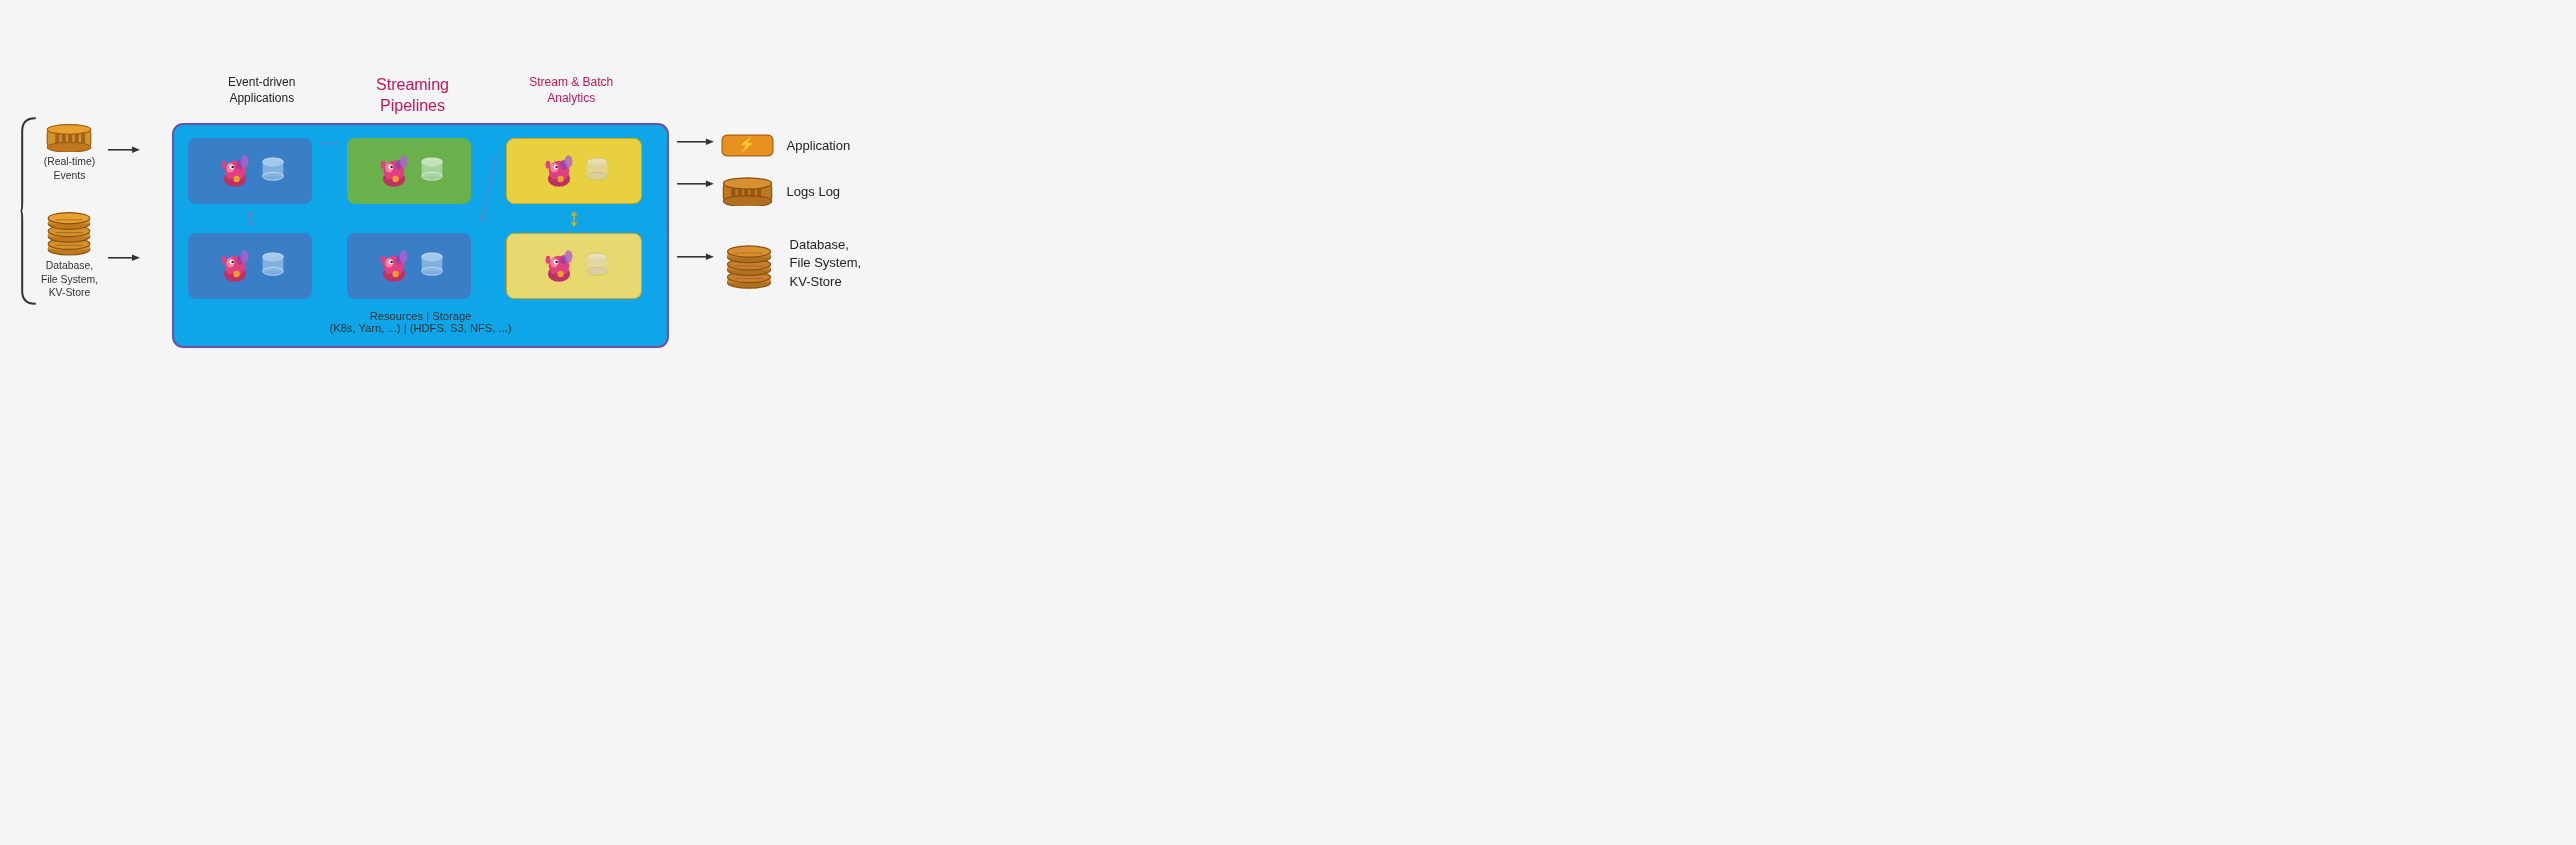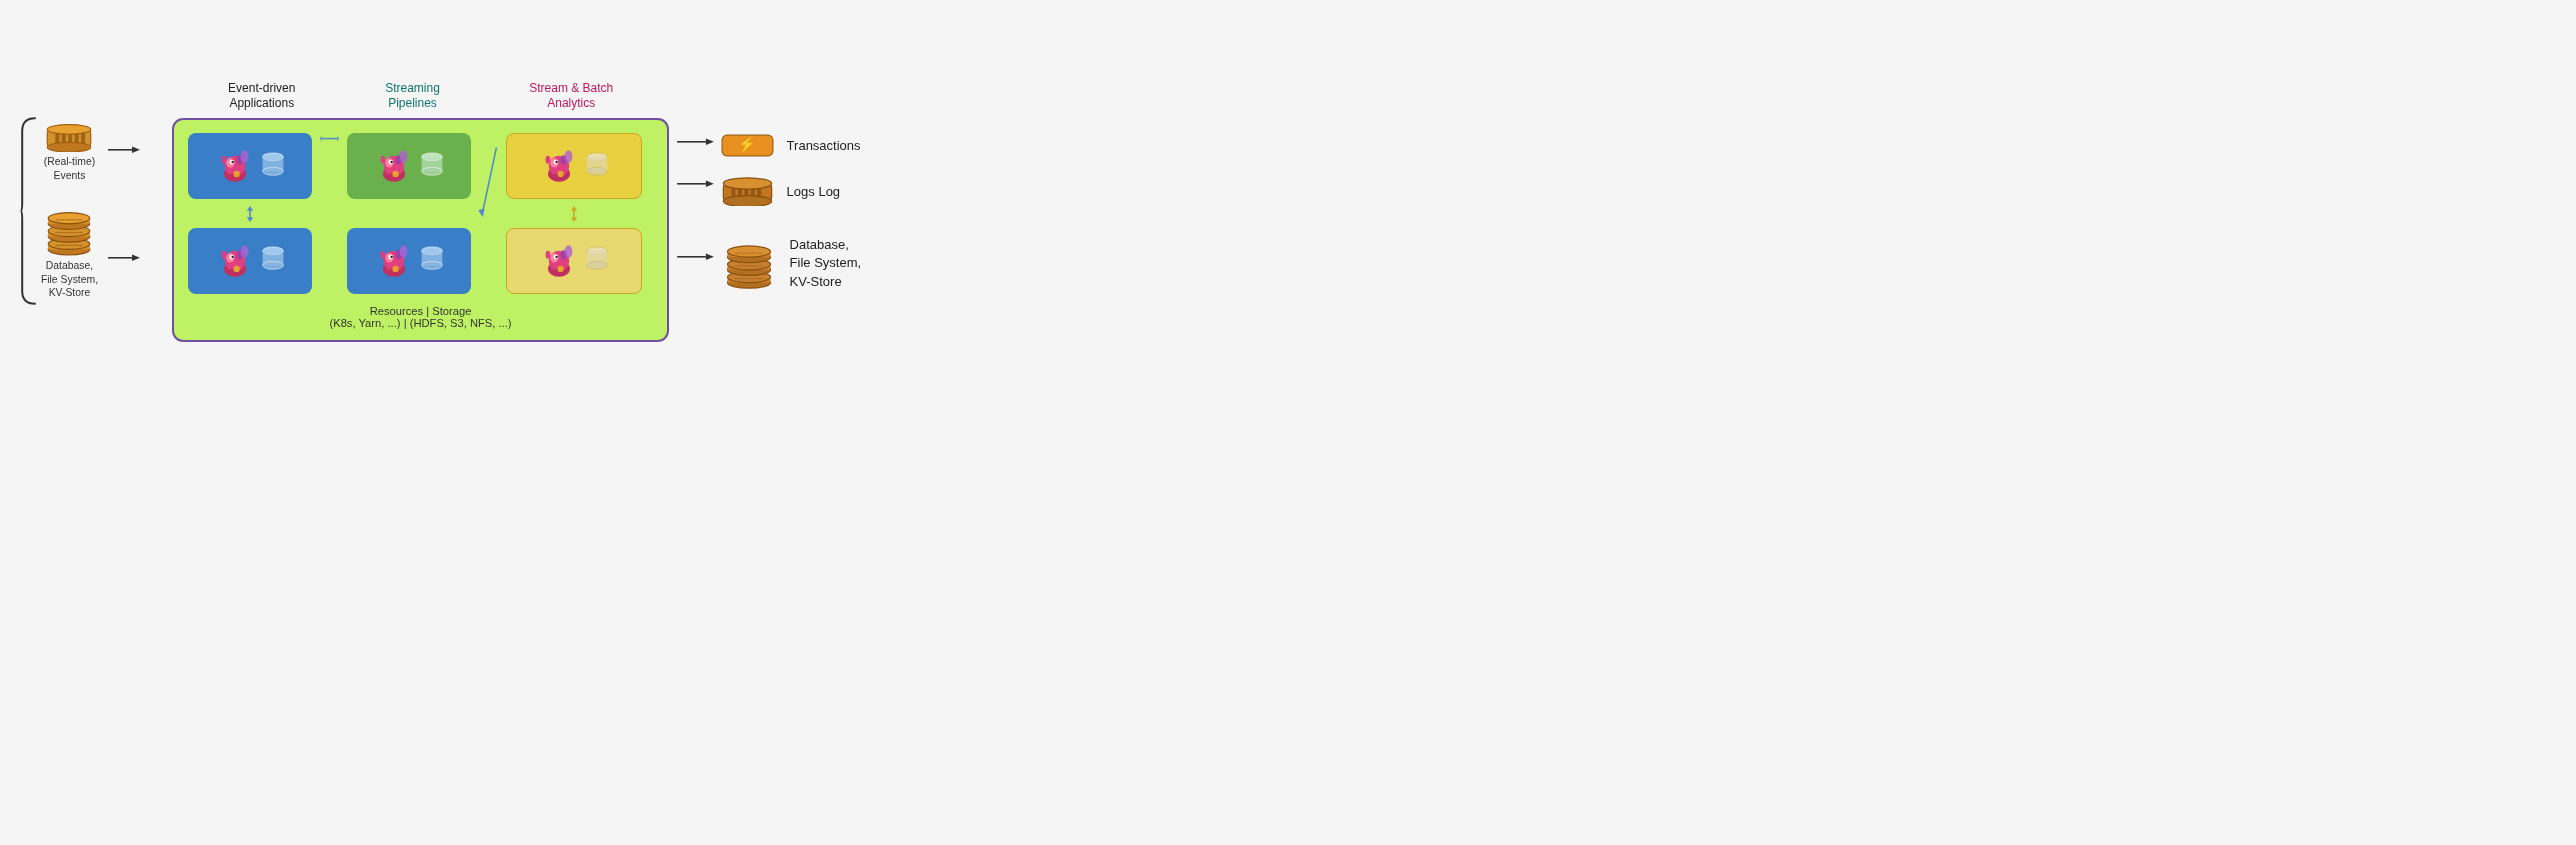--- a/index.html
+++ b/index.html
@@ -42,21 +42,21 @@
       top: -3.2px;
       border-left: 6.4px solid #333;
       border-top: 4px solid transparent;
       border-bottom: 4px solid transparent;
     }
 
     
     .main-box {
       border: 2px solid #7050a0;
       border-radius: 11.2px;
-      background: #bef264;
+      background: #0ea5e9;
       padding: 13px 14.4px 11.2px 14.4px;
       display: flex;
       flex-direction: column;
       gap: 6.4px;
       min-width: 497px;
     }
     .cell {
       border-radius: 8px;
       display: flex;
       align-items: center;
@@ -149,21 +149,21 @@
         <line x1="0" y1="6" x2="30" y2="6" stroke="#333" stroke-width="2"></line>
         <polygon points="30,2 40,6 30,10" fill="#333"></polygon>
       </svg>
     </div>
   </div>
 
   <div style="display:flex; flex-direction:column; padding-left:26px;">
 
     <div style="display:flex; gap:0; width:497px; justify-content:space-around; margin-bottom:6.4px; padding: 0 14.4px;">
       <div style="font-size:12px; color:#222; text-align:center; min-width:132px; line-height:1.3;">Event-driven<br>Applications</div>
-      <div style="font-size:12px; color:#0f766e; text-align:center; min-width:132px; line-height:1.3;">Streaming<br>Pipelines</div>
+      <div style="font-size:16px; color:#be185d; text-align:center; min-width:132px; line-height:1.3;">Streaming<br>Pipelines</div>
       <div style="font-size:12px; color:#be185d; text-align:center; min-width:148px; line-height:1.3;">Stream &amp; Batch<br>Analytics</div>
     </div>
 
     <div class="main-box">
       <div class="inner-grid">
 
         <div style="display:flex; flex-direction:column; gap:6.4px;">
 
           <div class="cell cell-blue" style="width:124px; min-height:66px;">
 
@@ -352,21 +352,21 @@
     </svg>
   </div>
 
   <div style="display:flex; flex-direction:column; gap:17.6px; margin-left:6.4px;">
 
     <div style="display:flex; align-items:center; gap:11.2px;">
       <svg width="55" height="27" viewBox="0 0 68 34">
         <rect x="2" y="4" width="64" height="26" rx="6" fill="#e89020" stroke="#a06010" stroke-width="1.5"></rect>
         <text x="34" y="22" text-anchor="middle" font-size="18" fill="#fff" font-weight="bold">⚡</text>
       </svg>
-      <span style="font-size:13px; color:#222;">Transactions</span>
+      <span style="font-size:13px; color:#222;">Application</span>
     </div>
 
     <div style="display:flex; align-items:center; gap:11.2px;">
       <svg width="55" height="29" viewBox="0 0 68 36">
         <rect x="4" y="8" width="60" height="22" rx="5" fill="#c07820" stroke="#8a5010" stroke-width="1.5"></rect>
         <rect x="14" y="10" width="5" height="18" rx="2" fill="#7a4010" opacity="0.6"></rect>
         <rect x="22" y="10" width="5" height="18" rx="2" fill="#7a4010" opacity="0.6"></rect>
         <rect x="30" y="10" width="5" height="18" rx="2" fill="#7a4010" opacity="0.6"></rect>
         <rect x="38" y="10" width="5" height="18" rx="2" fill="#7a4010" opacity="0.6"></rect>
         <rect x="46" y="10" width="5" height="18" rx="2" fill="#7a4010" opacity="0.6"></rect>

